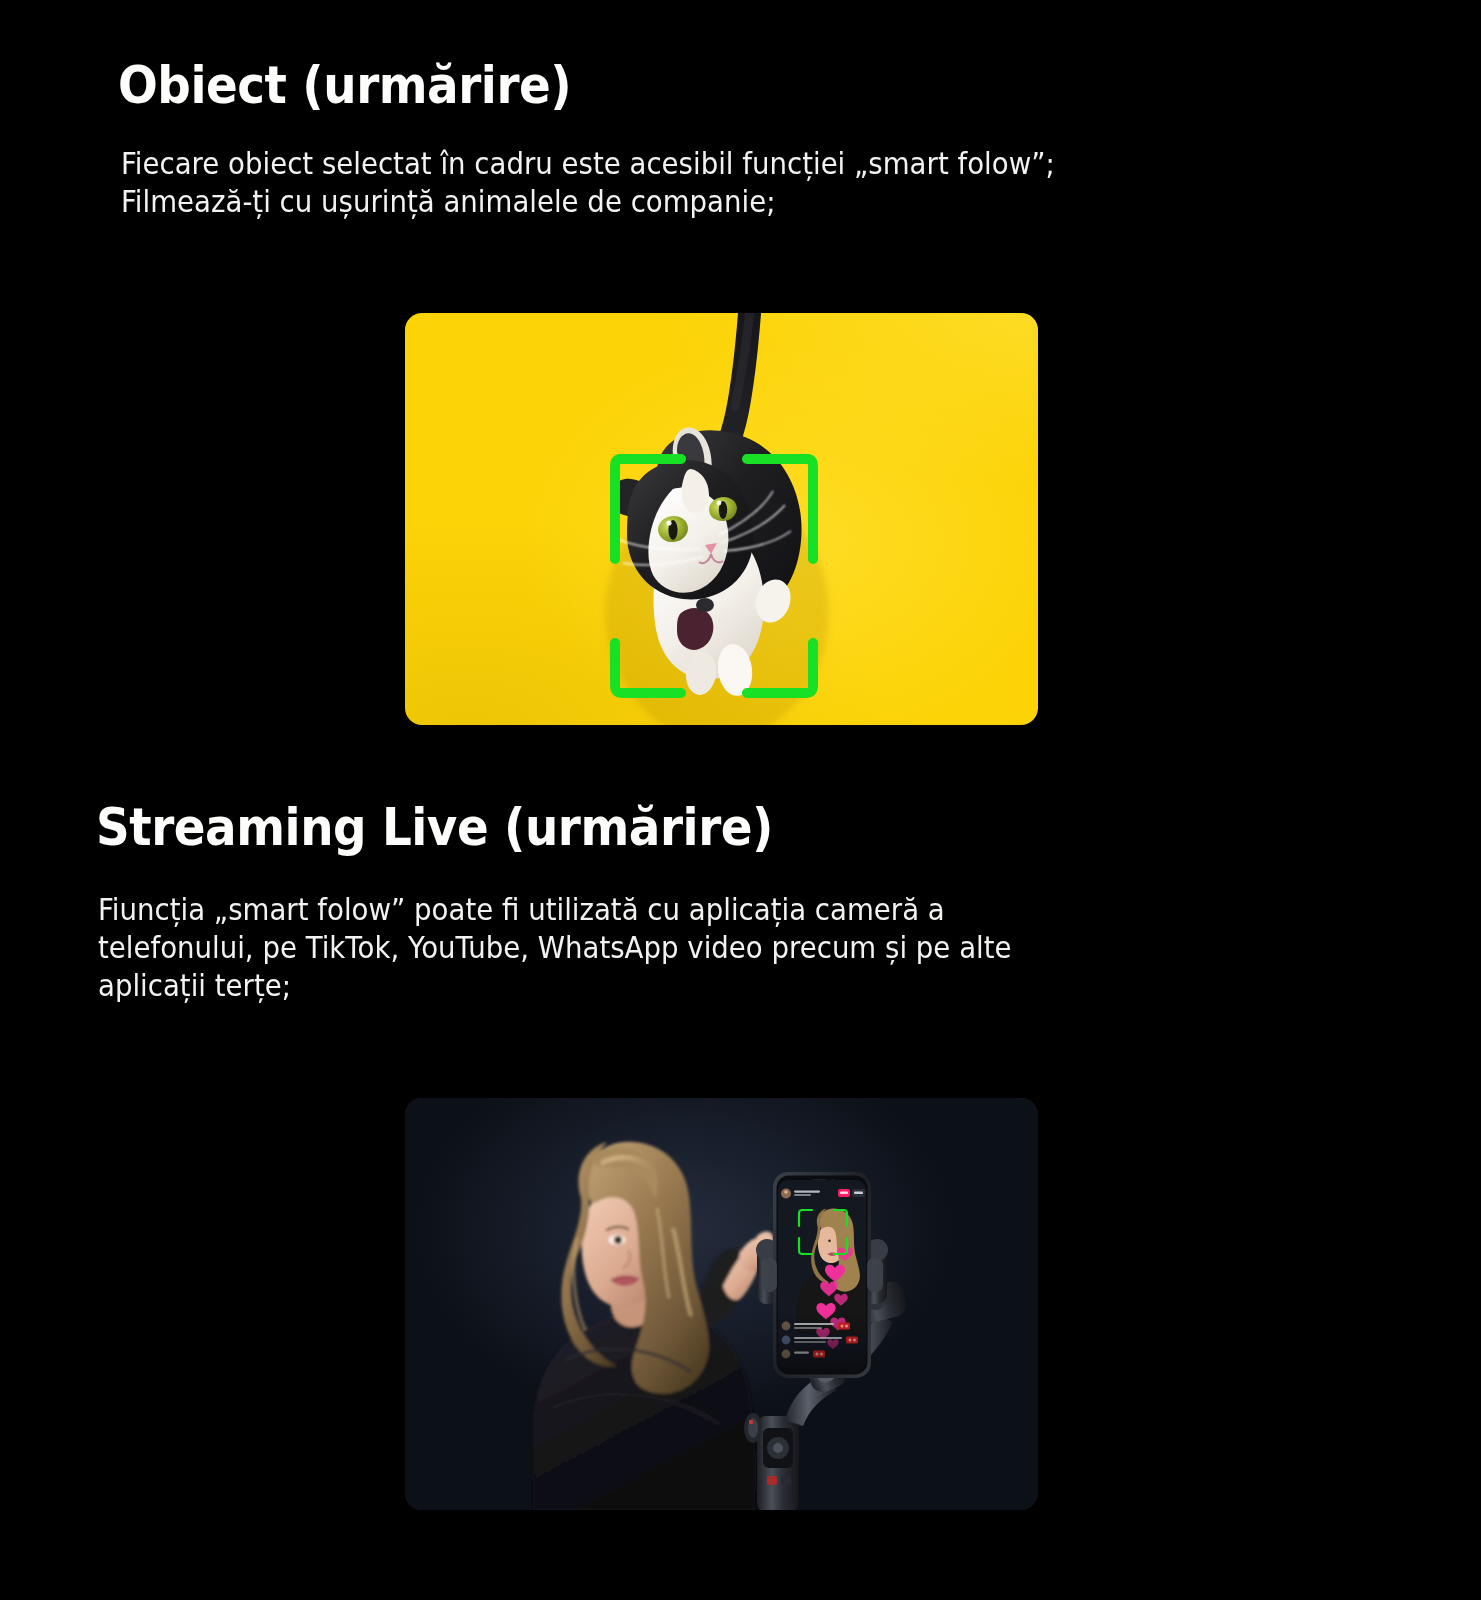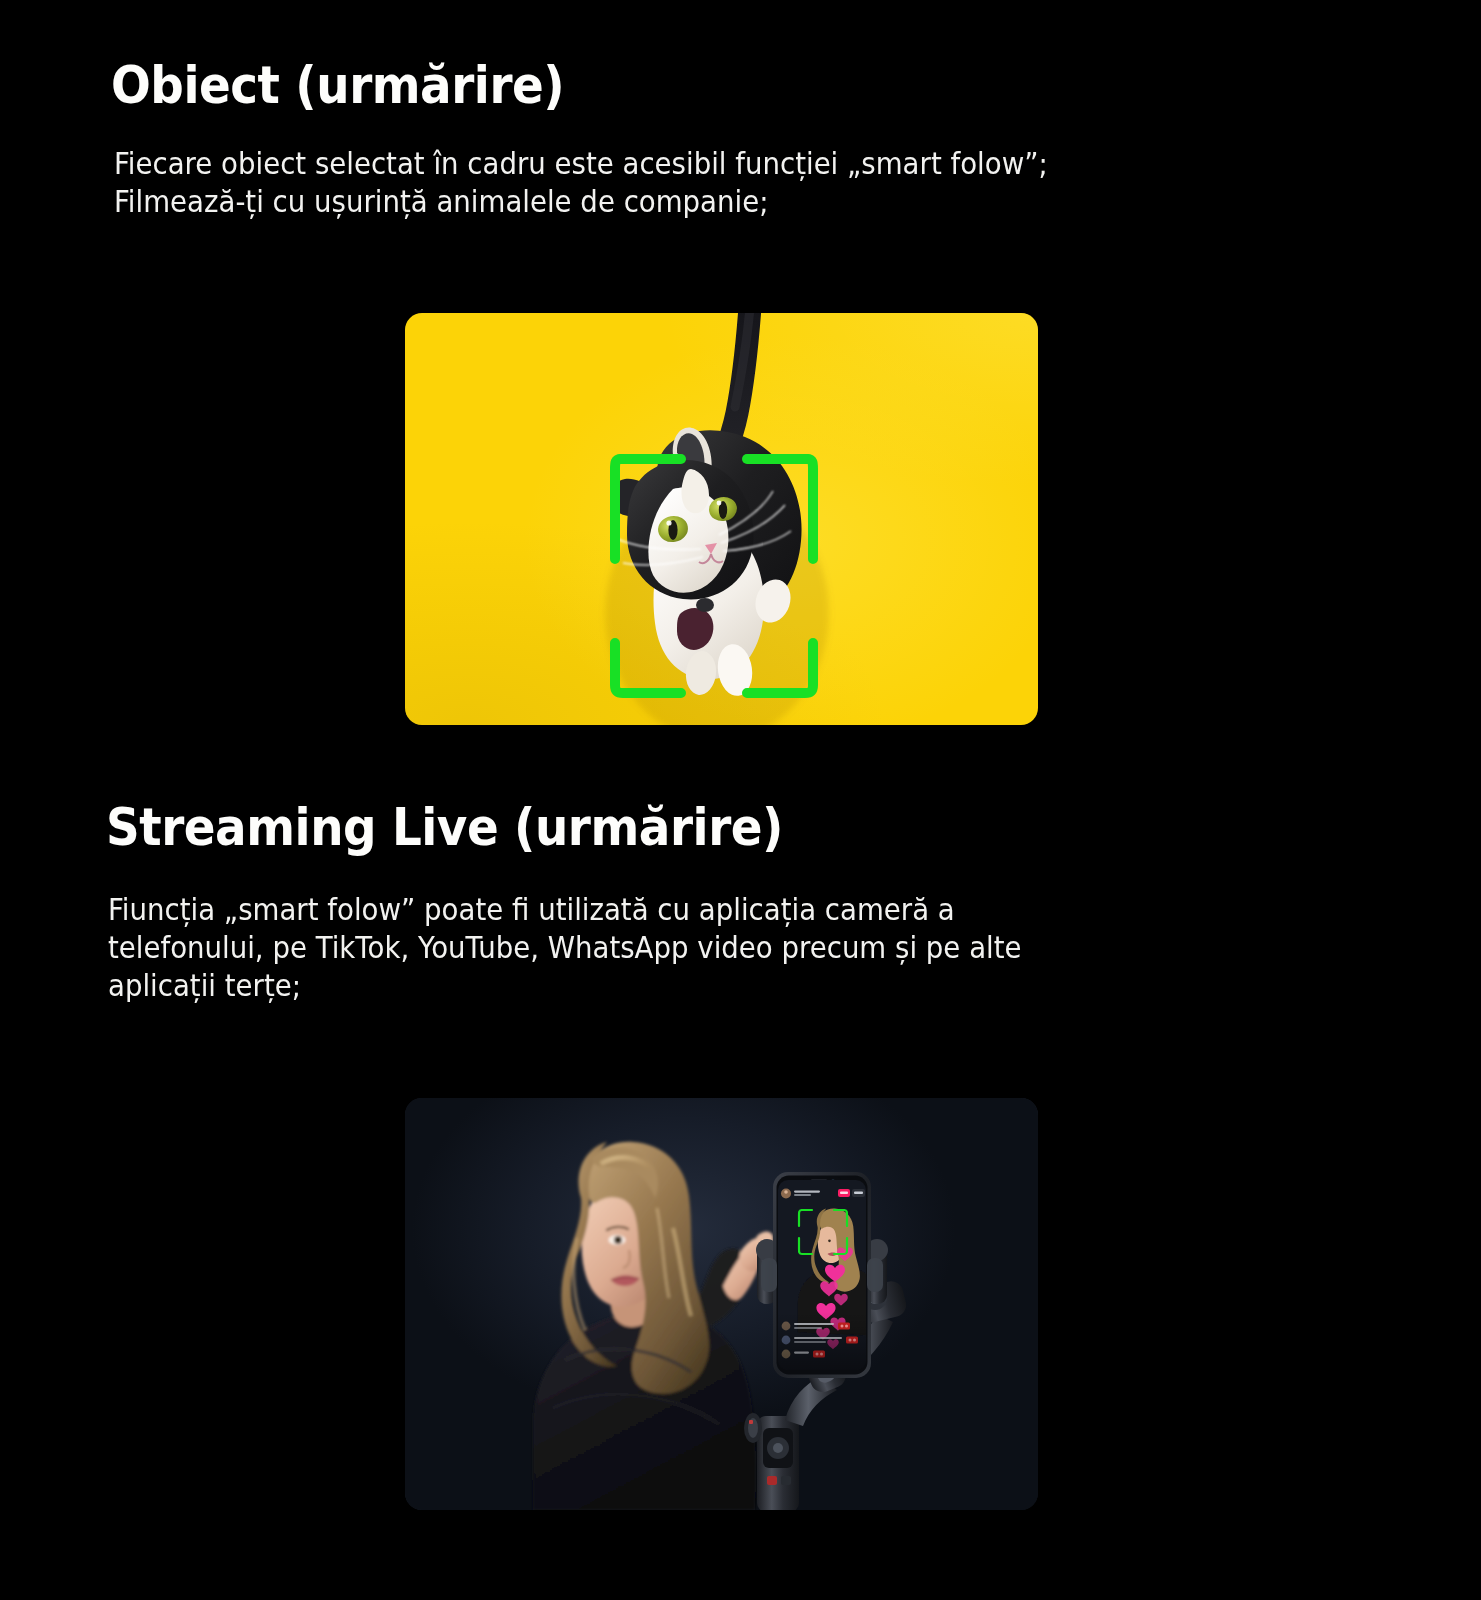--- a/index.html
+++ b/index.html
@@ -26,24 +26,24 @@
     font-family:"DejaVu Sans", sans-serif;
     font-weight:400;
     font-size:30px;
     line-height:1.27;
     color:#f2f2f0;
     transform:scaleX(0.92);
     transform-origin:left center;
     white-space:pre-line;
   }
 
-  #block-1 { position:absolute; left:111px; top:58px; }
+  #block-1 { position:absolute; left:118px; top:58px; }
   #block-1 .section-body { margin-top:32px; margin-left:3px; }
 
-  #block-2 { position:absolute; left:106px; top:800px; }
+  #block-2 { position:absolute; left:96px; top:800px; }
   #block-2 .section-body { margin-top:36px; margin-left:2px; }
 
   
   #card-cat{
     position:absolute; left:405px; top:313px;
     width:633px; height:412px;
     border-radius:17px; overflow:hidden;
     background:#fcd307;
   }
   

